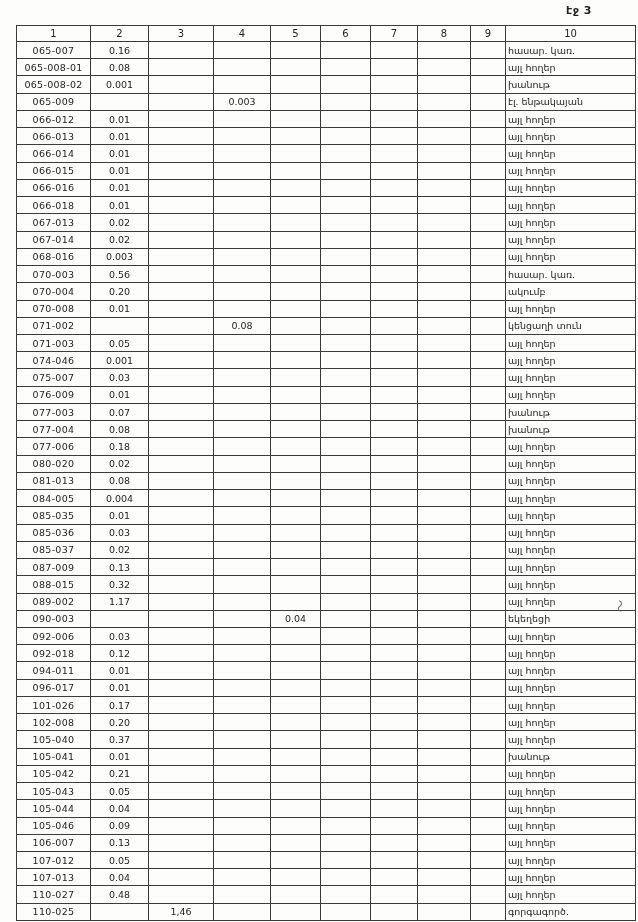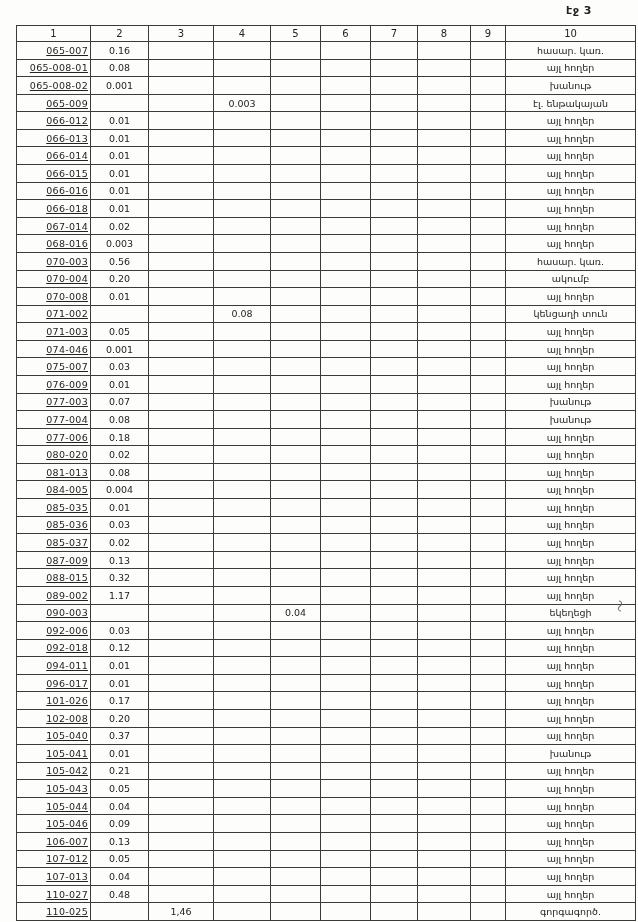--- a/index.html
+++ b/index.html
@@ -24,23 +24,23 @@
     font-size:9.5px;
   }
   table.cad th, table.cad td{
     border:1px solid #3b3b3b;
     padding:0 2px;
     overflow:hidden;white-space:nowrap;
     color:#232323;
   }
   table.cad thead tr{height:16px;}
   table.cad th{font-weight:normal;text-align:center;font-size:10px;}
-  td.c-code{text-align:right;padding-left:3px;letter-spacing:0.3px;text-decoration:underline;}
+  td.c-code{text-align:center;padding-left:3px;letter-spacing:0.3px;}
   td.c-val{text-align:center;}
-  td.c-cat{text-align:center;padding-left:3px;}
+  td.c-cat{text-align:left;padding-left:3px;}
   col.w1{width:74px}col.w2{width:58px}col.w3{width:65px}col.w4{width:57px}
   col.w5{width:50px}col.w6{width:50px}col.w7{width:47px}col.w8{width:53px}
   col.w9{width:35px}col.w10{width:130px}
   .stray-mark{
     position:absolute;left:616px;top:600px;
     width:8px;height:12px;color:#444;font-size:9px;
     transform:rotate(12deg);opacity:0.8;
   }
   .stray-mark svg{display:block}
 </style>
@@ -193,20 +193,32 @@
           <td class="c-val"></td>
           <td class="c-val"></td>
           <td class="c-val"></td>
           <td class="c-val"></td>
           <td class="c-val"></td>
           <td class="c-val"></td>
           <td class="c-val"></td>
           <td class="c-cat">այլ հողեր</td>
         </tr>
         <tr>
+          <td class="c-code">067-013</td>
+          <td class="c-val">0.02</td>
+          <td class="c-val"></td>
+          <td class="c-val"></td>
+          <td class="c-val"></td>
+          <td class="c-val"></td>
+          <td class="c-val"></td>
+          <td class="c-val"></td>
+          <td class="c-val"></td>
+          <td class="c-cat">այլ հողեր</td>
+        </tr>
+        <tr>
           <td class="c-code">067-014</td>
           <td class="c-val">0.02</td>
           <td class="c-val"></td>
           <td class="c-val"></td>
           <td class="c-val"></td>
           <td class="c-val"></td>
           <td class="c-val"></td>
           <td class="c-val"></td>
           <td class="c-val"></td>
           <td class="c-cat">այլ հողեր</td>

